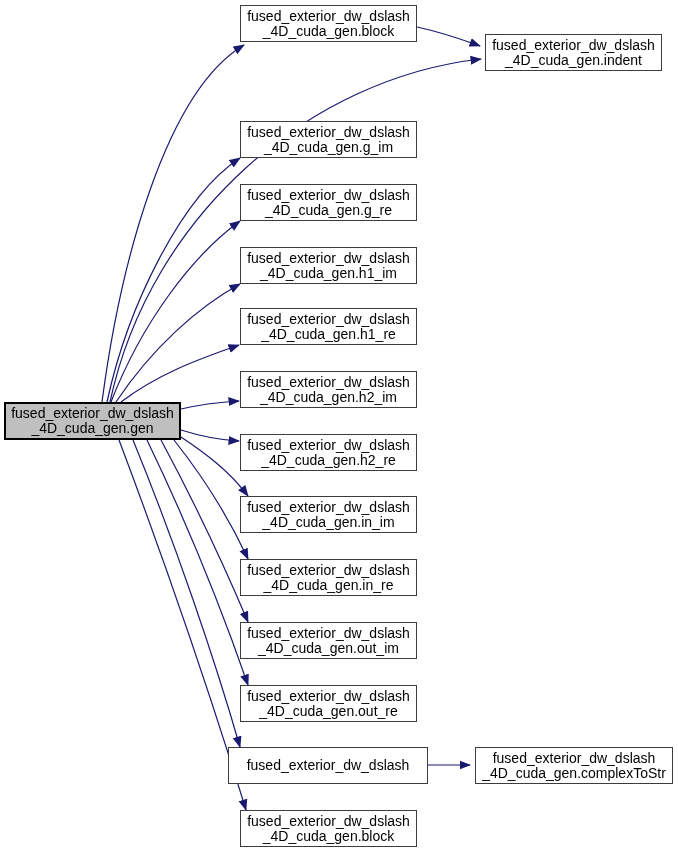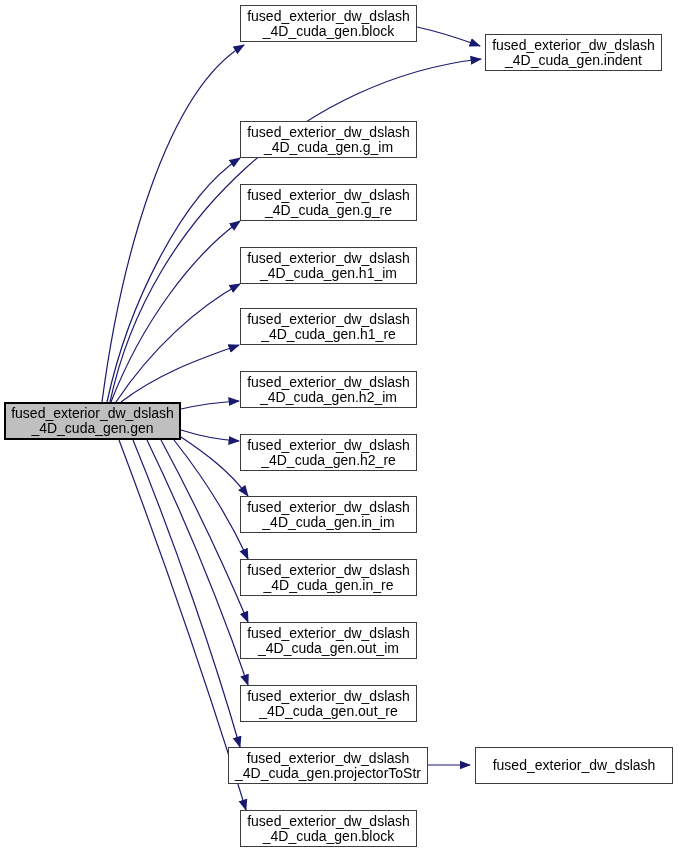--- a/index.html
+++ b/index.html
@@ -159,25 +159,25 @@
     <span>_4D_cuda_gen.out_im</span>
   </div>
 
   <div class="node n-out_re">
     <span>fused_exterior_dw_dslash</span>
     <span>_4D_cuda_gen.out_re</span>
   </div>
 
   <div class="node n-projectorToStr">
     <span>fused_exterior_dw_dslash</span>
-    <span>_4D_cuda_gen.projectorToStr</span>
   </div>
 
   <div class="node n-sign">
     <span>fused_exterior_dw_dslash</span>
     <span>_4D_cuda_gen.block</span>
   </div>
 
   <div class="node n-complexToStr">
     <span>fused_exterior_dw_dslash</span>
+    <span>_4D_cuda_gen.complexToStr</span>
   </div>
 
 </div>
 
 </body></html>

